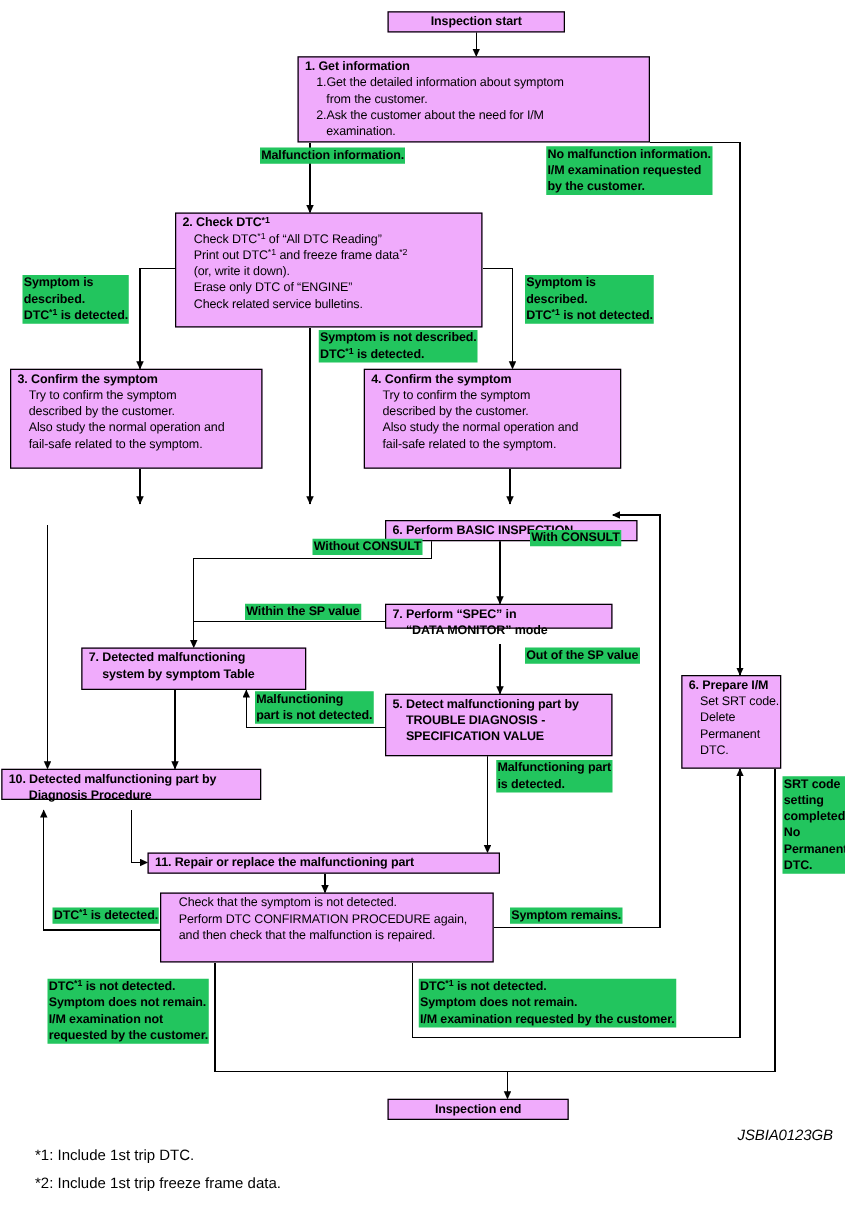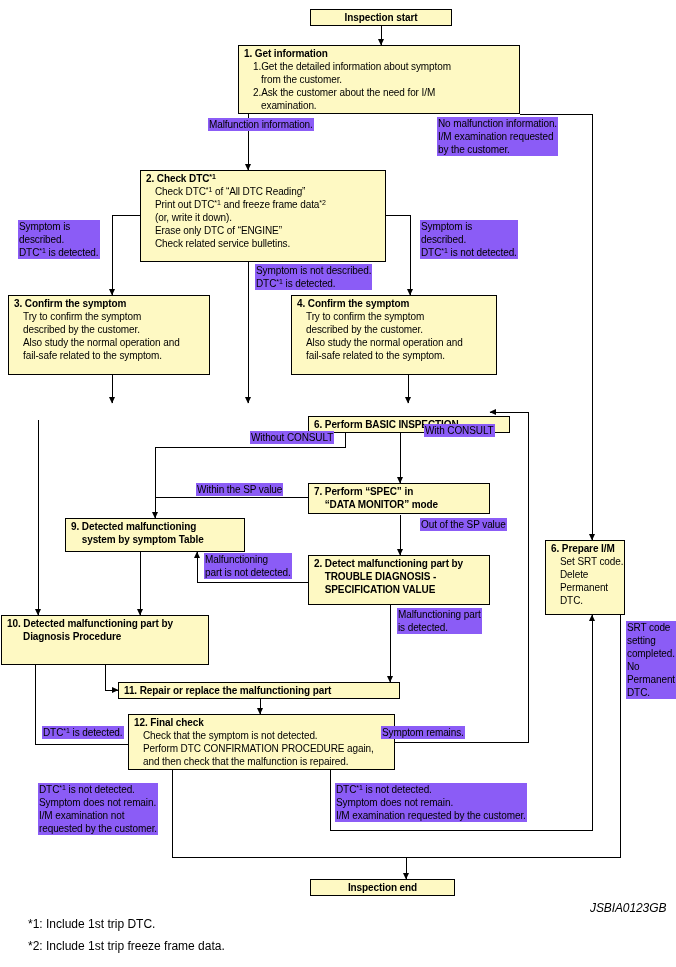--- a/index.html
+++ b/index.html
@@ -1,26 +1,26 @@
 <!DOCTYPE html>
 <html><head>
 <meta charset="utf-8">
 <style>
   html,body{margin:0;padding:0;background:#fff;}
   .page{position:relative;width:676px;height:967px;background:#fff;
         font-family:"Liberation Sans","DejaVu Sans",sans-serif;font-size:10px;
         color:#000;overflow:hidden;letter-spacing:-0.1px;}
   .arrows{position:absolute;left:0;top:0;z-index:1;}
-  .node{position:absolute;z-index:2;background:#fef9c3;border:1px solid #000;
+  .node{position:absolute;z-index:2;background:#f0abfc;border:1px solid #000;
         padding:1px 5px;line-height:13px;box-sizing:border-box;}
   .node .title{font-weight:bold;white-space:pre;}
   .node .body{white-space:pre;padding-left:9px;}
   .node.center{text-align:center;}
   .node.center .title{white-space:pre;}
-  .lbl{position:absolute;z-index:3;background:#8b5cf6;line-height:13px;white-space:pre;padding:0 1px;}
+  .lbl{position:absolute;z-index:3;background:#22c55e;line-height:13px;white-space:pre;padding:0 1px;font-weight:bold;}
   sup{font-size:7px;line-height:0;vertical-align:3px;letter-spacing:0;}
   .watermark{position:absolute;z-index:2;font-size:12px;font-style:italic;}
   .footnote{position:absolute;z-index:2;font-size:12px;letter-spacing:0;}
 </style>
 </head>
 <body>
 
 <div class="page">
 
   <svg class="arrows" width="676" height="967">
@@ -92,55 +92,54 @@
 described by the customer.
 Also study the normal operation and
 fail-safe related to the symptom.</div>
   </div>
 
 
   <div class="node" style="left:308px;top:416px;width:202px;height:17px">
     <div class="title">6. Perform BASIC INSPECTION</div>
   </div>
 
-  <div class="node" style="left:308px;top:483px;width:182px;height:31px">
+  <div class="node" style="left:308px;top:483px;width:182px;height:20px">
     <div class="title">7. Perform “SPEC” in
     “DATA MONITOR” mode</div>
   </div>
 
   <div class="node" style="left:65px;top:518px;width:180px;height:34px">
-    <div class="title">9. Detected malfunctioning
+    <div class="title">7. Detected malfunctioning
     system by symptom Table</div>
   </div>
 
   <div class="node" style="left:308px;top:555px;width:182px;height:50px">
-    <div class="title">2. Detect malfunctioning part by
+    <div class="title">5. Detect malfunctioning part by
     TROUBLE DIAGNOSIS -
     SPECIFICATION VALUE</div>
   </div>
 
   <div class="node" style="left:545px;top:540px;width:80px;height:75px">
     <div class="title">6. Prepare I/M</div>
     <div class="body">Set SRT code.
 Delete
 Permanent
 DTC.</div>
   </div>
 
-  <div class="node" style="left:1px;top:615px;width:208px;height:50px">
+  <div class="node" style="left:1px;top:615px;width:208px;height:25px">
     <div class="title">10. Detected malfunctioning part by
       Diagnosis Procedure</div>
   </div>
 
   <div class="node" style="left:118px;top:682px;width:282px;height:17px">
     <div class="title">11. Repair or replace the malfunctioning part</div>
   </div>
 
   <div class="node" style="left:128px;top:714px;width:267px;height:56px">
-    <div class="title">12. Final check</div>
     <div class="body">Check that the symptom is not detected.
 Perform DTC CONFIRMATION PROCEDURE again,
 and then check that the malfunction is repaired.</div>
   </div>
 
   <div class="node center" style="left:310px;top:879px;width:145px;height:17px">
     <div class="title">Inspection end</div>
   </div>
 
   <div class="lbl" style="left:208px;top:118px">Malfunction information.</div>
@@ -163,21 +162,21 @@
 part is not detected.</div>
   <div class="lbl" style="left:397px;top:608px">Malfunctioning part
 is detected.</div>
   <div class="lbl" style="left:626px;top:621px">SRT code
 setting
 completed.
 No
 Permanent
 DTC.</div>
   <div class="lbl" style="left:42px;top:726px">DTC<sup>*1</sup> is detected.</div>
-  <div class="lbl" style="left:381px;top:726px">Symptom remains.</div>
+  <div class="lbl" style="left:408px;top:726px">Symptom remains.</div>
   <div class="lbl" style="left:38px;top:783px">DTC<sup>*1</sup> is not detected.
 Symptom does not remain.
 I/M examination not
 requested by the customer.</div>
   <div class="lbl" style="left:335px;top:783px">DTC<sup>*1</sup> is not detected.
 Symptom does not remain.
 I/M examination requested by the customer.</div>
 
   <div class="watermark" style="left:590px;top:901px">JSBIA0123GB</div>
 

